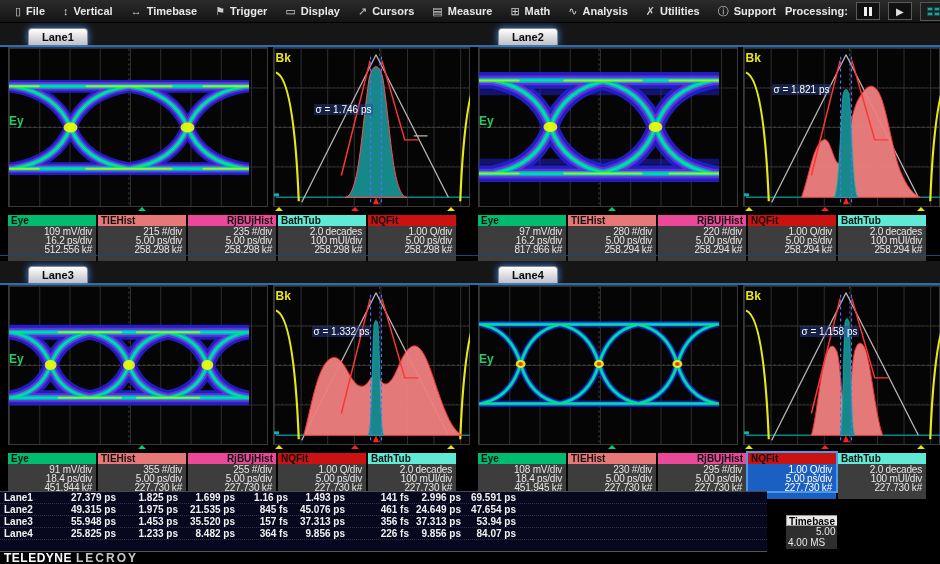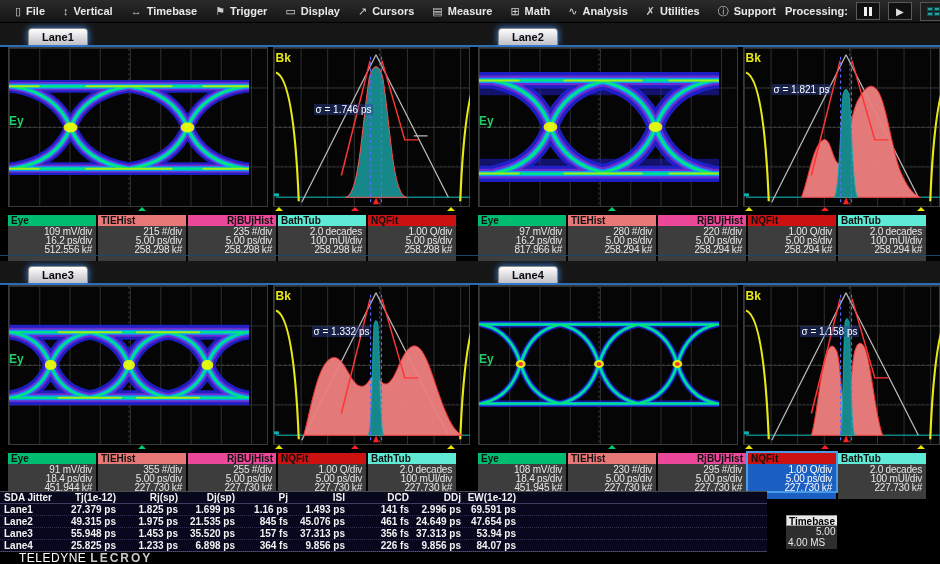--- a/index.html
+++ b/index.html
@@ -83,21 +83,21 @@
                   background:#07071e; border-top:1px solid #4a4a4a; border-bottom:1px solid #555;
                   color:#f2f2f2; font-size:10px; font-weight:bold; }
   .t-row { display:grid; grid-template-columns:62px 56px 62px 57px 53px 57px 64px 52px 55px;
            height:12px; line-height:12px; border-bottom:1px dotted #31314d; }
   .t-row div { text-align:right; padding-right:2px; overflow:hidden; white-space:nowrap; }
   .t-row div:first-child { text-align:left; padding-left:4px; }
   .t-head { border-bottom:1px solid #3d3d60; }
 
   .logo { position:absolute; left:4px; top:551px; color:#fff; font-size:12px;
           letter-spacing:0.5px; }
-  .logo .b1 { font-weight:400;margin-left:15px; }
+  .logo .b1 { font-weight:700; }
   .logo .b2 { font-weight:bold; color:#c8c8c8; margin-left:4px; letter-spacing:2px; }
 
   
   .timebase-box { position:absolute; left:786px; top:515px; width:51px; height:34px;
                   overflow:hidden; }
   .tb-inner { width:150px; }
   .tb-head { background:#e8e8e8; color:#000; font-size:10px; font-weight:bold;
              height:11px; line-height:11px; padding:0 2px; border:1px solid #999; }
   .tb-body { background:#2e2e2e; color:#e8e8e8; font-size:10px; line-height:11px;
              padding:0 2px; height:23px; }
@@ -553,31 +553,20 @@
               <div>2.0 decades</div>
               <div>100 mUI/div</div>
               <div>227.730 k#</div>
             </div>
         </div>
       </div>
     </div>
   </div>
 
   <div class="jitter-table">
-    <div class="t-row t-head">
-      <div>SDA Jitter</div>
-      <div>Tj(1e-12)</div>
-      <div>Rj(sp)</div>
-      <div>Dj(sp)</div>
-      <div>Pj</div>
-      <div>ISI</div>
-      <div>DCD</div>
-      <div>DDj</div>
-      <div>EW(1e-12)</div>
-    </div>
     <div class="t-row">
       <div>Lane1</div>
       <div>27.379 ps</div>
       <div>1.825 ps</div>
       <div>1.699 ps</div>
       <div>1.16 ps</div>
       <div>1.493 ps</div>
       <div>141 fs</div>
       <div>2.996 ps</div>
       <div>69.591 ps</div>
@@ -601,21 +590,21 @@
       <div>157 fs</div>
       <div>37.313 ps</div>
       <div>356 fs</div>
       <div>37.313 ps</div>
       <div>53.94 ps</div>
     </div>
     <div class="t-row">
       <div>Lane4</div>
       <div>25.825 ps</div>
       <div>1.233 ps</div>
-      <div>6.898 ps</div>
+      <div>8.482 ps</div>
       <div>364 fs</div>
       <div>9.856 ps</div>
       <div>226 fs</div>
       <div>9.856 ps</div>
       <div>84.07 ps</div>
     </div>
   </div>
 
   <div class="timebase-box">
     <div class="tb-inner">

